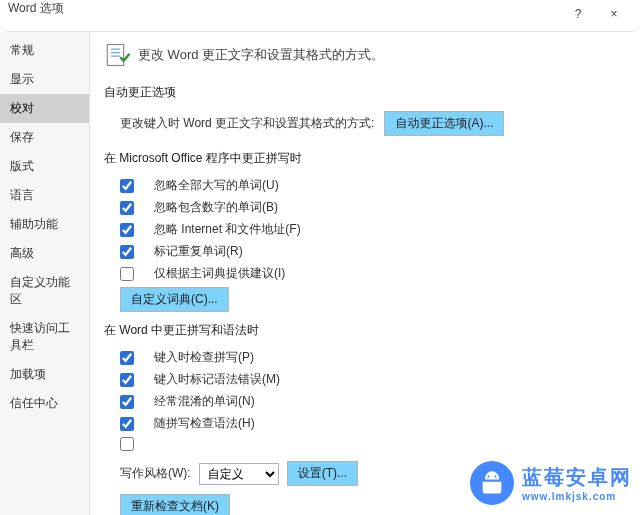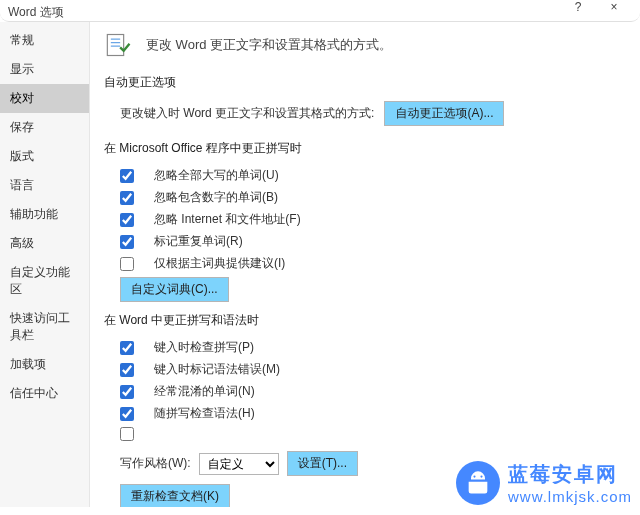--- a/index.html
+++ b/index.html
@@ -1,43 +1,43 @@
 <!DOCTYPE html>
 <html><head>
 <meta charset="utf-8">
 <style>
   * { box-sizing: border-box; margin: 0; padding: 0; font-family: "Microsoft YaHei", "Segoe UI", sans-serif; font-size: 12px; }
   body { background: #fff; width: 640px; height: 515px; overflow: hidden; position: relative; }
-  .titlebar { height: 22px; display: flex; align-items: flex-end; padding: 0 8px; border-bottom: 1px solid #e0e0e0; border-radius: 9px; }
+  .titlebar { height: 32px; display: flex; align-items: flex-start; padding: 0 8px; border-bottom: 1px solid #e0e0e0; border-radius: 9px; }
   .titlebar .title { color: #444; }
   .titlebar .spacer { flex: 1; }
   .titlebar .winbtn { width: 36px; height: 28px; display: flex; align-items: center; justify-content: center; color: #444; font-size: 14px; }
   .body { display: flex; height: calc(100% - 30px); }
   .sidebar { width: 90px; background: #f6f6f6; border-right: 1px solid #e6e6e6; padding-top: 4px; }
   .sidebar .item { padding: 6px 10px; color: #333; cursor: pointer; }
   .sidebar .item.selected { background: #d0d0d0; color: #000; }
   .content { flex: 1; padding: 8px 14px 0 14px; overflow-y: auto; color: #333; }
-  .heading-row { display: flex; align-items: center; gap: 12px; margin-bottom: 14px; }
+  .heading-row { display: flex; align-items: center; gap: 4px; margin-bottom: 14px; }
   .heading-row .icon { width: 30px; height: 30px; display: flex; align-items: center; justify-content: center; }
   .heading-row .ht { font-size: 13px; color: #444; }
   .section-title { font-weight: normal; color: #222; margin: 10px 0 10px 0; }
   .row { display: flex; align-items: flex-end; gap: 6px; margin: 4px 0 4px 16px; }
   .chkrow { display: flex; align-items: center; gap: 20px; margin: 5px 0 5px 16px; }
   .chkrow input[type=checkbox] { width: 14px; height: 14px; accent-color: #2a6fd6; }
   .chkrow label { color: #333; }
   .btn { border: 1px solid #b5b5b5; background: #7dd3fc; padding: 3px 10px; cursor: pointer; color: #222; }
   select.combo { border: 1px solid #b5b5b5; background: #fff; padding: 2px 4px; min-width: 80px; }
   .writing-row { display: flex; align-items: center; gap: 8px; margin: 10px 0 8px 16px; }
   .recheck-row { margin: 6px 0 10px 16px; }
   .autocorrect-row { display: flex; align-items: center; gap: 10px; margin: 8px 0 14px 16px; }
   .watermark { position: absolute; right: 8px; bottom: 10px; display: flex; align-items: center; gap: 8px; opacity: 0.95; pointer-events: none; }
   .watermark .android { width: 44px; height: 44px; background: #3b82ff; border-radius: 50%; display: flex; align-items: center; justify-content: center; }
   .watermark .android svg { width: 28px; height: 28px; }
   .wm-text .line1 { color: #3b82ff; font-size: 20px; font-weight: bold; letter-spacing: 2px; }
-  .wm-text .line2 { color: #3b82ff; font-size: 15px; letter-spacing: 1px; }
+  .wm-text .line2 { color: #3b82ff; font-size: 10px; letter-spacing: 1px; font-weight: bold; }
 </style>
 </head>
 <body>
 
 <div class="titlebar">
   <span class="title">Word 选项</span>
   <span class="spacer"></span>
   <div class="winbtn">
       <span>?</span>
     </div>

